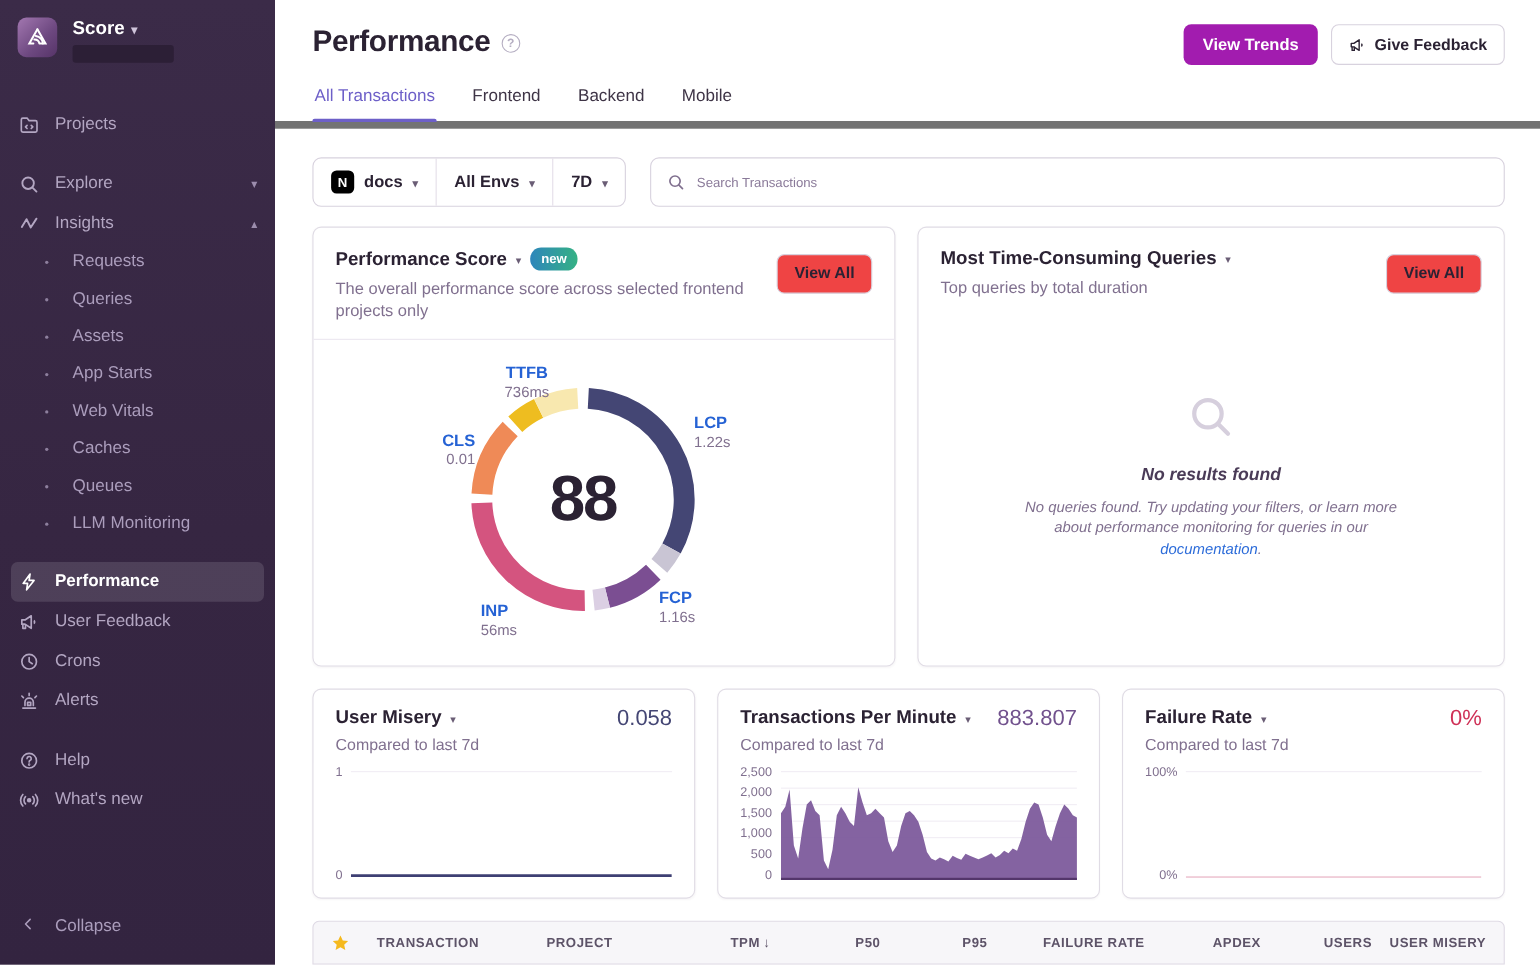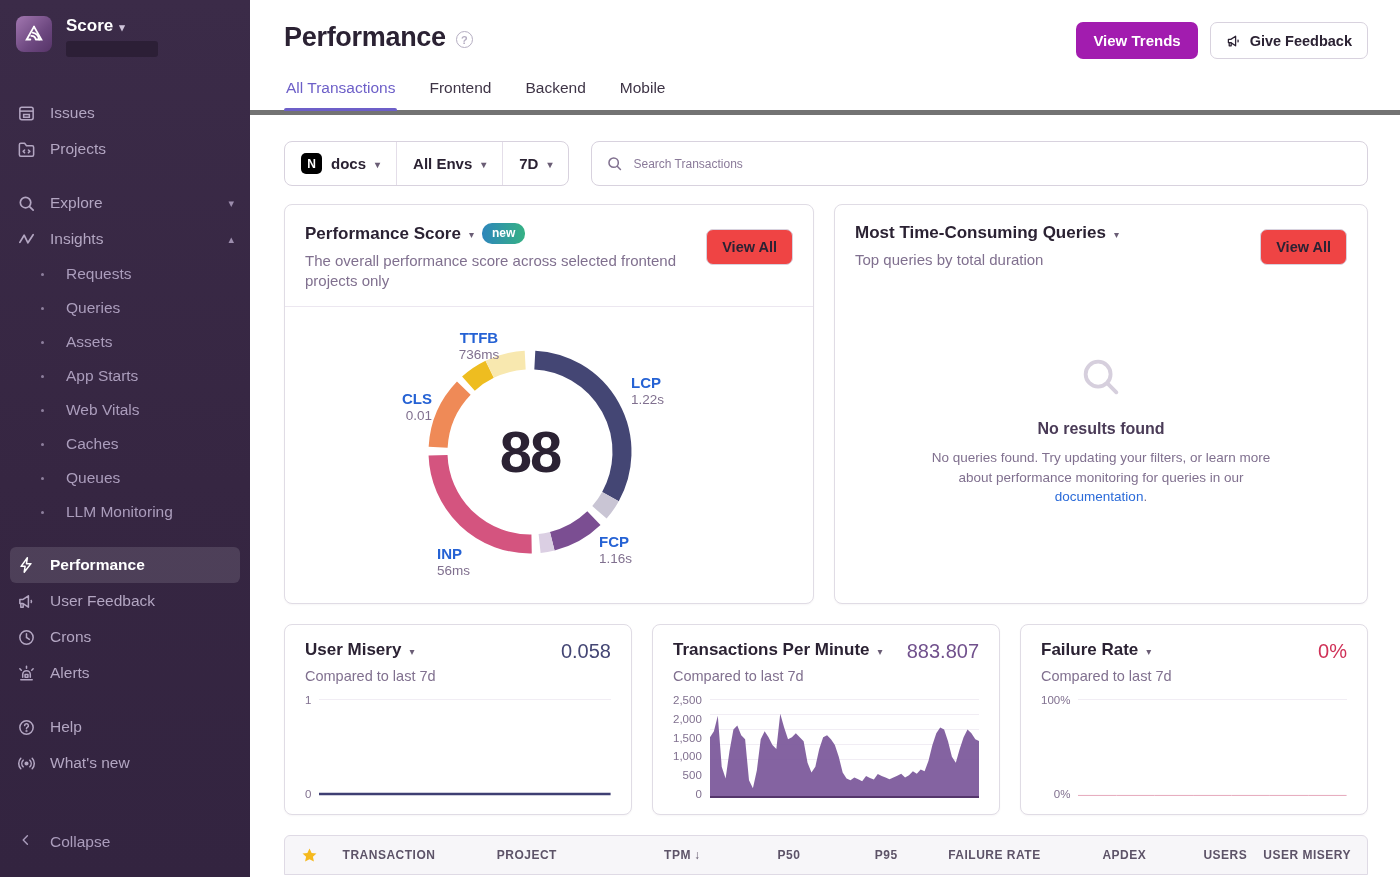--- a/index.html
+++ b/index.html
@@ -41,21 +41,21 @@
   .title-wrap{ display:flex; align-items:center; gap:10px; }
   .page-title{ font-size:27px; font-weight:700; color:#2b2233; letter-spacing:-0.3px;}
   .help-circ{ width:17px; height:17px; border:1.4px solid #b5aec2; border-radius:50%; color:#b5aec2;
     font-size:11px; display:flex; align-items:center; justify-content:center; font-weight:700; margin-top:4px; cursor:pointer;}
   .hdr-buttons{ display:flex; gap:12px; }
   .btn-primary{ background:#a21caf; color:#fff; font-weight:700; font-size:15px; border:none; border-radius:7px;
     padding:10px 17px; cursor:pointer; font-family:inherit;}
   .btn-white{ background:#fff; color:#2b2233; font-weight:700; font-size:14.5px; border:1px solid #d8d2de; border-radius:7px;
     padding:9px 15px; cursor:pointer; display:flex; align-items:center; gap:8px; font-family:inherit;}
 
-  .tabs{ display:flex; gap:30px; padding:0 34px; margin-top:20px; border-bottom:5px solid #737373; }
+  .tabs{ display:flex; gap:30px; padding:0 34px; margin-top:20px; border-bottom:7px solid #737373; }
   .tab{ padding:0 2px 13px 2px; font-size:15.5px; color:#3e3446; cursor:pointer; position:relative; }
   .tab.active{ color:#6d5fc8; }
   .tab.active::after{ content:""; position:absolute; left:0; right:0; bottom:-1px; height:3px; background:#6d5fc8; border-radius:2px 2px 0 0;}
 
   .content{ padding:0 32px 0 34px; }
 
   
   .filter-row{ display:flex; gap:22px; margin-top:26px; }
   .selector-group{ display:flex; align-items:stretch; border:1px solid #d8d2de; border-radius:8px; height:45px; background:#fff;}
   .selector{ display:flex; align-items:center; gap:9px; padding:0 16px; font-size:15px; font-weight:700; color:#2b2233; cursor:pointer;}
@@ -83,21 +83,21 @@
 
   .donut-body{ position:relative; flex:1; }
   .donut-svg{ position:absolute; left:130px; top:30px; }
   .score-num{ position:absolute; left:130px; top:30px; width:230px; height:230px; display:flex; align-items:center; justify-content:center;
     font-size:58px; font-weight:700; color:#2b2233; letter-spacing:-2px; pointer-events:none;}
   .vital{ position:absolute; }
   .vital .vl{ font-size:15px; font-weight:700; color:#2562d4; }
   .vital .vv{ font-size:13.5px; color:#80708f; margin-top:1px; }
   .v-center{ text-align:center; } .v-right{ text-align:right; }
 
-  .empty-body{ flex:1; display:flex; flex-direction:column; align-items:center; justify-content:center; padding-bottom:26px;}
+  .empty-body{ flex:1; display:flex; flex-direction:column; align-items:center; justify-content:center; padding-bottom:26px;font-style:italic;}
   .empty-title{ font-size:16px; font-weight:700; color:#4a3b57; margin-top:16px; }
   .empty-text{ margin-top:10px; font-size:13.5px; color:#80708f; text-align:center; width:352px; line-height:1.45; }
   .doc-link{ color:#2b6bd9; cursor:pointer; text-decoration:none; }
 
   
   .mini-row{ display:grid; grid-template-columns:1fr 1fr 1fr; gap:20px; margin-top:20px; }
   .mini-card{ height:191px; padding:15px 20px 14px 20px; display:flex; flex-direction:column; }
   .mini-title-row{ display:flex; align-items:flex-start; gap:8px; }
   .mini-title{ font-size:17px; font-weight:700; color:#2b2233; white-space:nowrap;}
   .mini-value{ margin-left:auto; font-size:20px; font-weight:400; }
@@ -134,30 +134,20 @@
       <div class="org-row">
           <span>Score</span>
         <span class="chev">▾</span>
         </div>
       <div class="org-redacted"></div>
     </div>
   </div>
 
   <div class="nav">
     <div class="nav-gap-sm"></div>
-    <div class="nav-item">
-      <span class="ni">
-        <svg width="19" height="19" viewBox="0 0 20 20" fill="none" stroke="currentColor" stroke-width="1.6">
-            <rect x="3" y="3.5" width="14" height="13" rx="2"></rect>
-            <path d="M3 7.5h14"></path>
-            <path d="M7 11h6v3H7z"></path>
-          </svg>
-        </span>
-      <span>Issues</span>
-    </div>
     <div class="nav-item">
       <span class="ni">
         <svg width="19" height="19" viewBox="0 0 20 20" fill="none" stroke="currentColor" stroke-width="1.6" stroke-linecap="round" stroke-linejoin="round">
             <path d="M2.5 5a1.5 1.5 0 0 1 1.5-1.5h4l2 2.5h6a1.5 1.5 0 0 1 1.5 1.5v8a1.5 1.5 0 0 1-1.5 1.5H4A1.5 1.5 0 0 1 2.5 15.5z"></path>
             <path d="M8 10.5 6.5 12 8 13.5"></path>
             <path d="M12 10.5 13.5 12 12 13.5"></path>
           </svg>
         </span>
       <span>Projects</span>
     </div>

